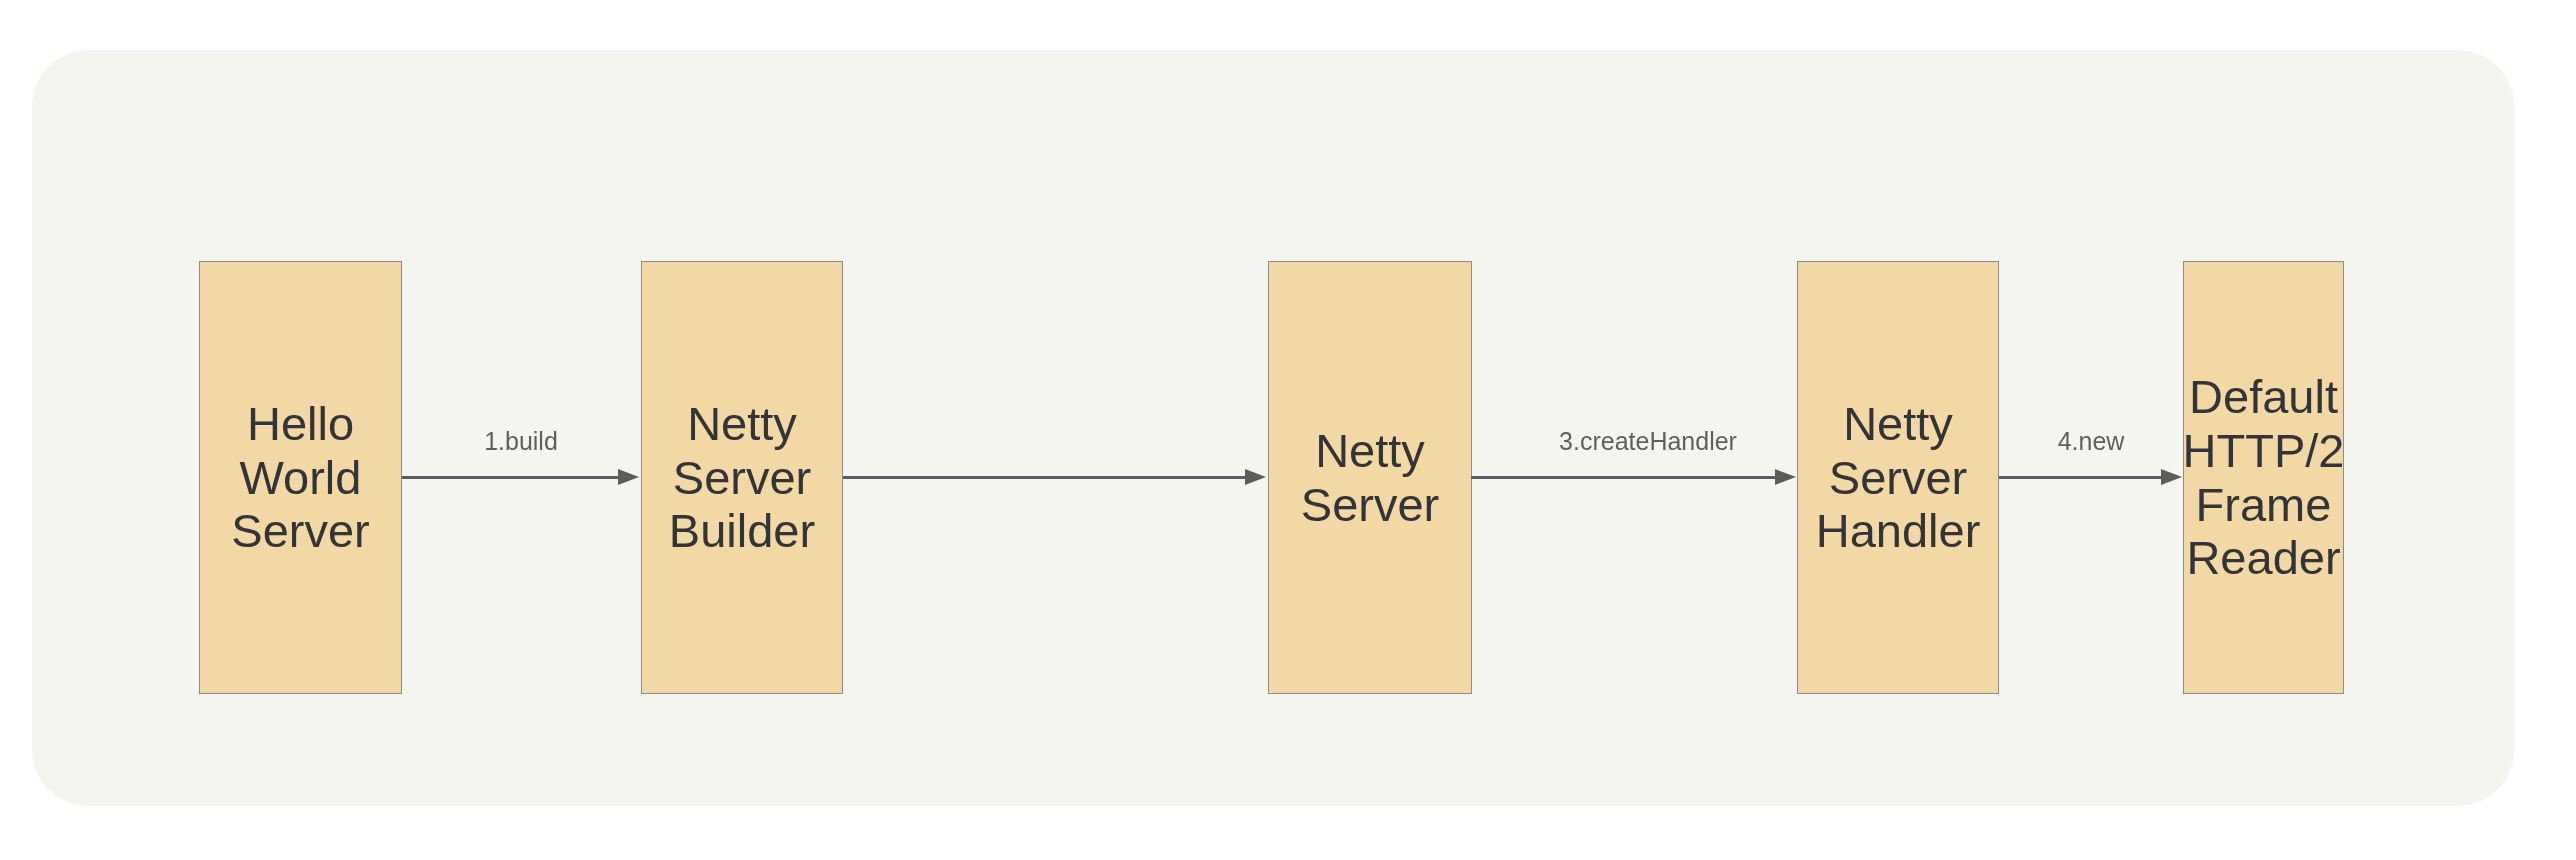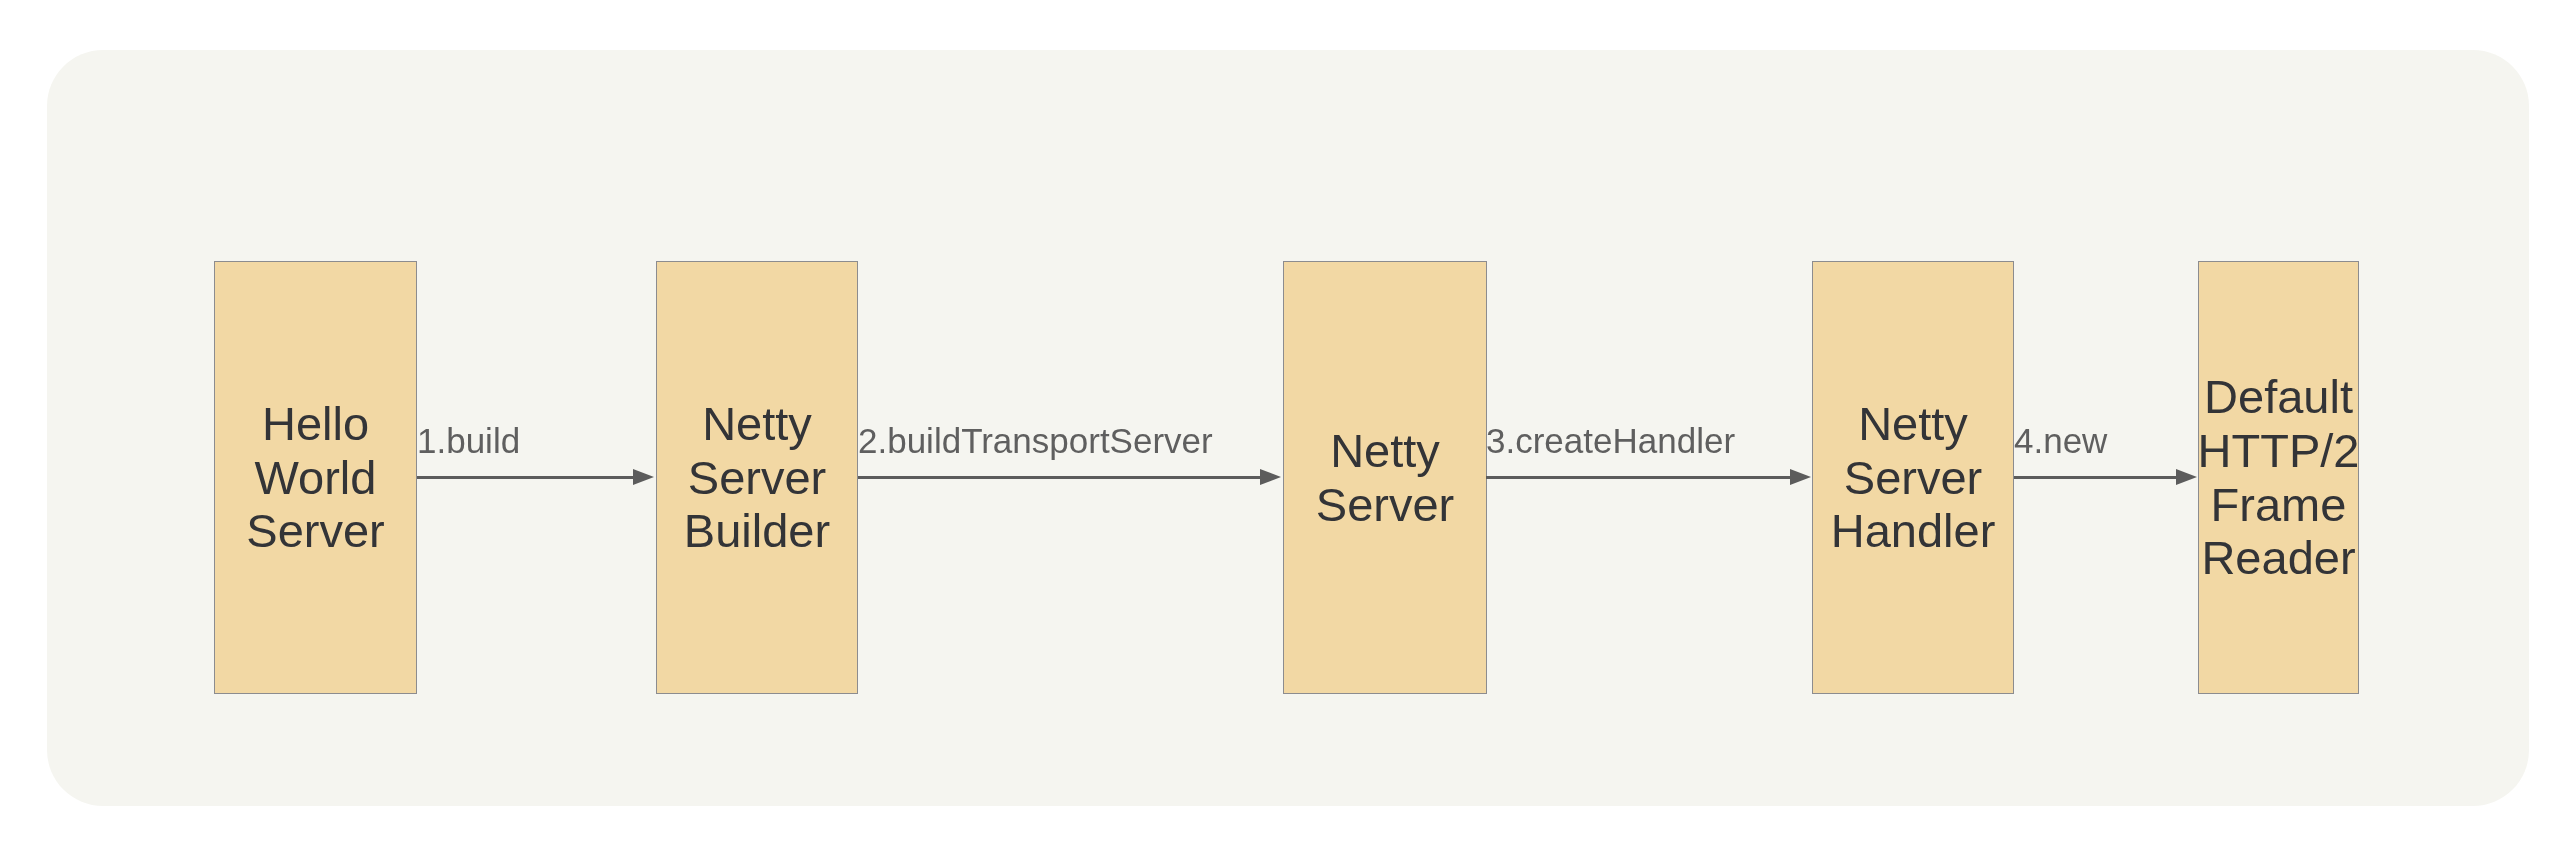--- a/index.html
+++ b/index.html
@@ -10,21 +10,21 @@
   }
   .canvas {
     position: relative;
     width: 2576px;
     height: 860px;
     background: #ffffff;
     overflow: hidden;
   }
   .panel {
     position: absolute;
-    left: 47px;
+    left: 32px;
     top: 50px;
     width: 2482px;
     height: 756px;
     background: #f5f5f0;
     border-radius: 56px;
   }
   .node {
     position: absolute;
     top: 211px;
     height: 433px;
@@ -68,21 +68,22 @@
   }
   .arrowhead-1 { left: 586px; }
   .arrowhead-2 { left: 1213px; }
   .arrowhead-3 { left: 1743px; }
   .arrowhead-4 { left: 2129px; }
 
   .edge-label {
     position: absolute;
     top: 370px;
     height: 42px;
-    font-size: 35px;
+    text-align: center;
+    font-size: 25px;
     line-height: 42px;
     color: #5f5f5f;
     white-space: nowrap;
   }
   .edge-label-1 { left: 370px;  width: 238px; }
   .edge-label-2 { left: 811px; width: 425px; }
   .edge-label-3 { left: 1439px; width: 354px; }
   .edge-label-4 { left: 1967px; width: 184px; }
 </style>
 </head>
@@ -110,21 +111,20 @@
 HTTP/2
 Frame
 Reader</div>
 
     <div class="edge-line edge-line-1"></div>
     <div class="arrowhead arrowhead-1"></div>
     <div class="edge-label edge-label-1">1.build</div>
 
     <div class="edge-line edge-line-2"></div>
     <div class="arrowhead arrowhead-2"></div>
-    <div class="edge-label edge-label-2">2.buildTransportServer</div>
 
     <div class="edge-line edge-line-3"></div>
     <div class="arrowhead arrowhead-3"></div>
     <div class="edge-label edge-label-3">3.createHandler</div>
 
     <div class="edge-line edge-line-4"></div>
     <div class="arrowhead arrowhead-4"></div>
     <div class="edge-label edge-label-4">4.new</div>
 
   </div>

